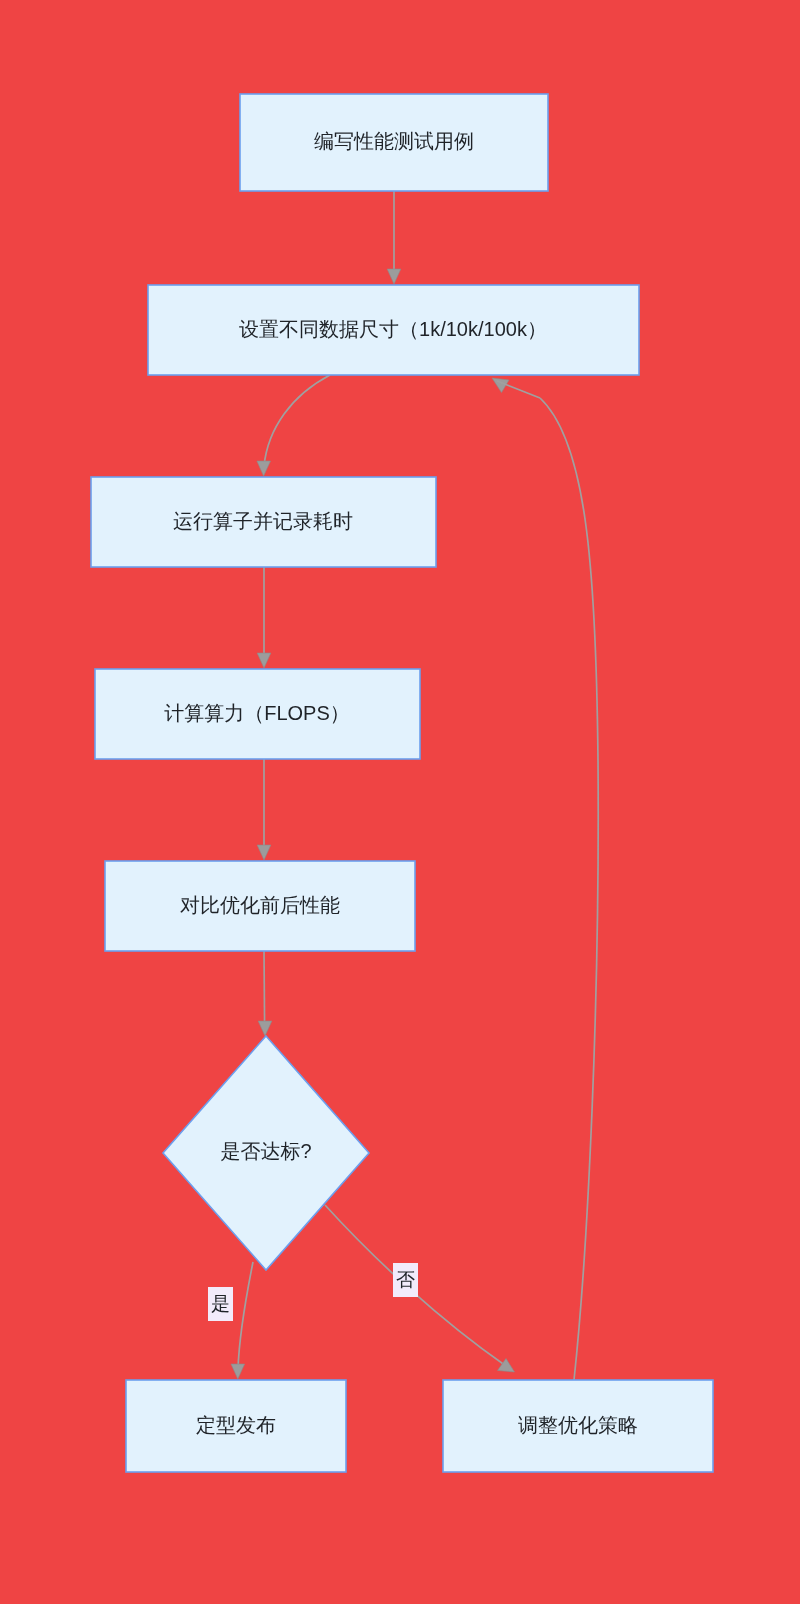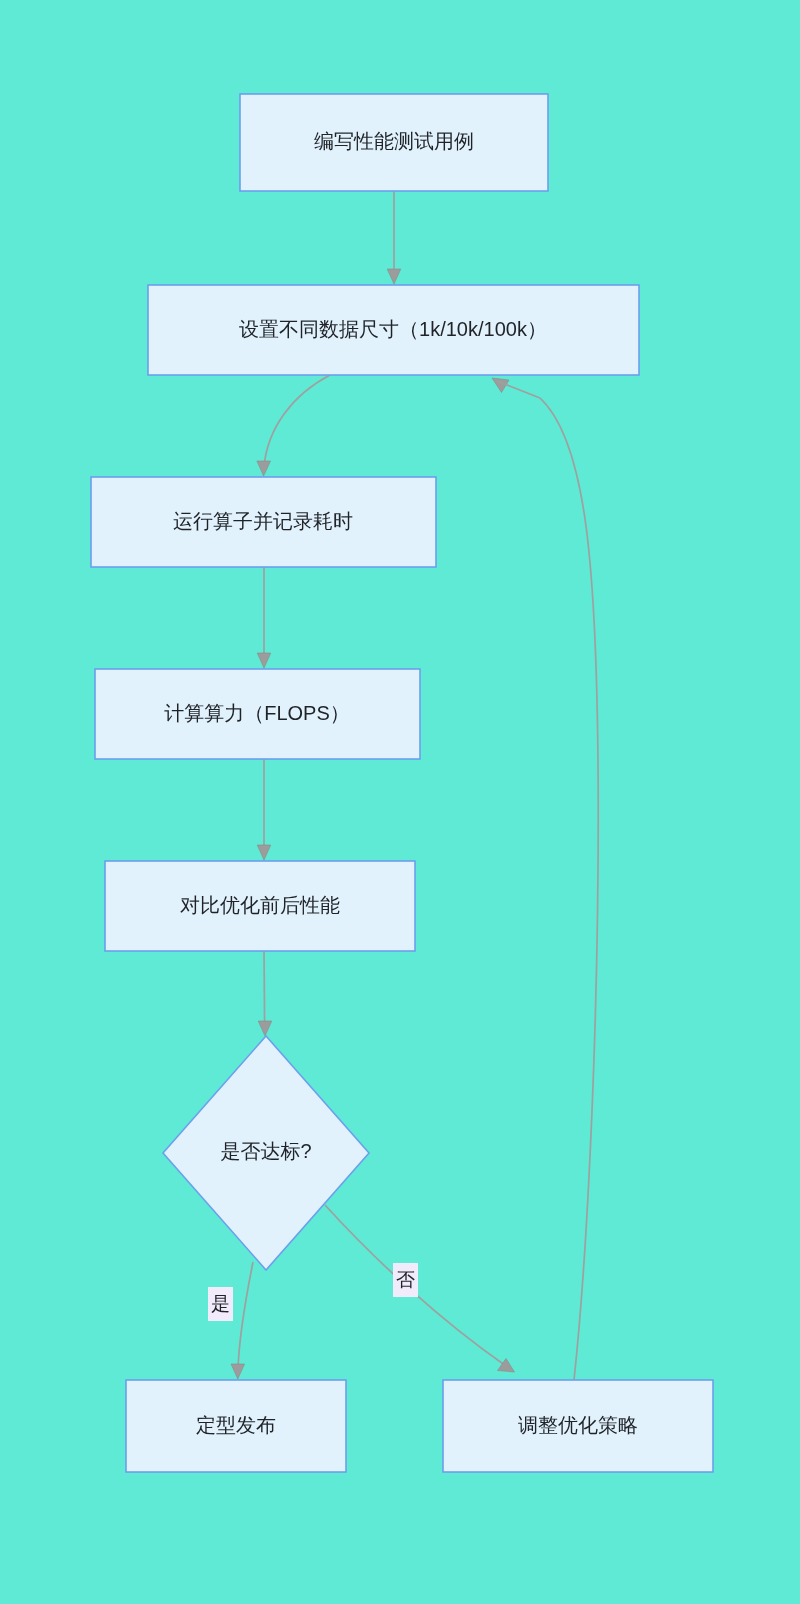--- a/index.html
+++ b/index.html
@@ -10,21 +10,21 @@
   body {
     width: 800px;
     height: 1604px;
     font-family: "Liberation Sans", "DejaVu Sans", sans-serif;
     overflow: hidden;
   }
   #flowchart-root {
     position: relative;
     width: 800px;
     height: 1604px;
-    background: #5eead4;
+    background: #ef4444;
   }
   svg.diagram {
     display: block;
     width: 800px;
     height: 1604px;
   }
   .node-shape {
     fill: #e2f2fd;
     stroke: #6c9fee;
     stroke-width: 1.6;

